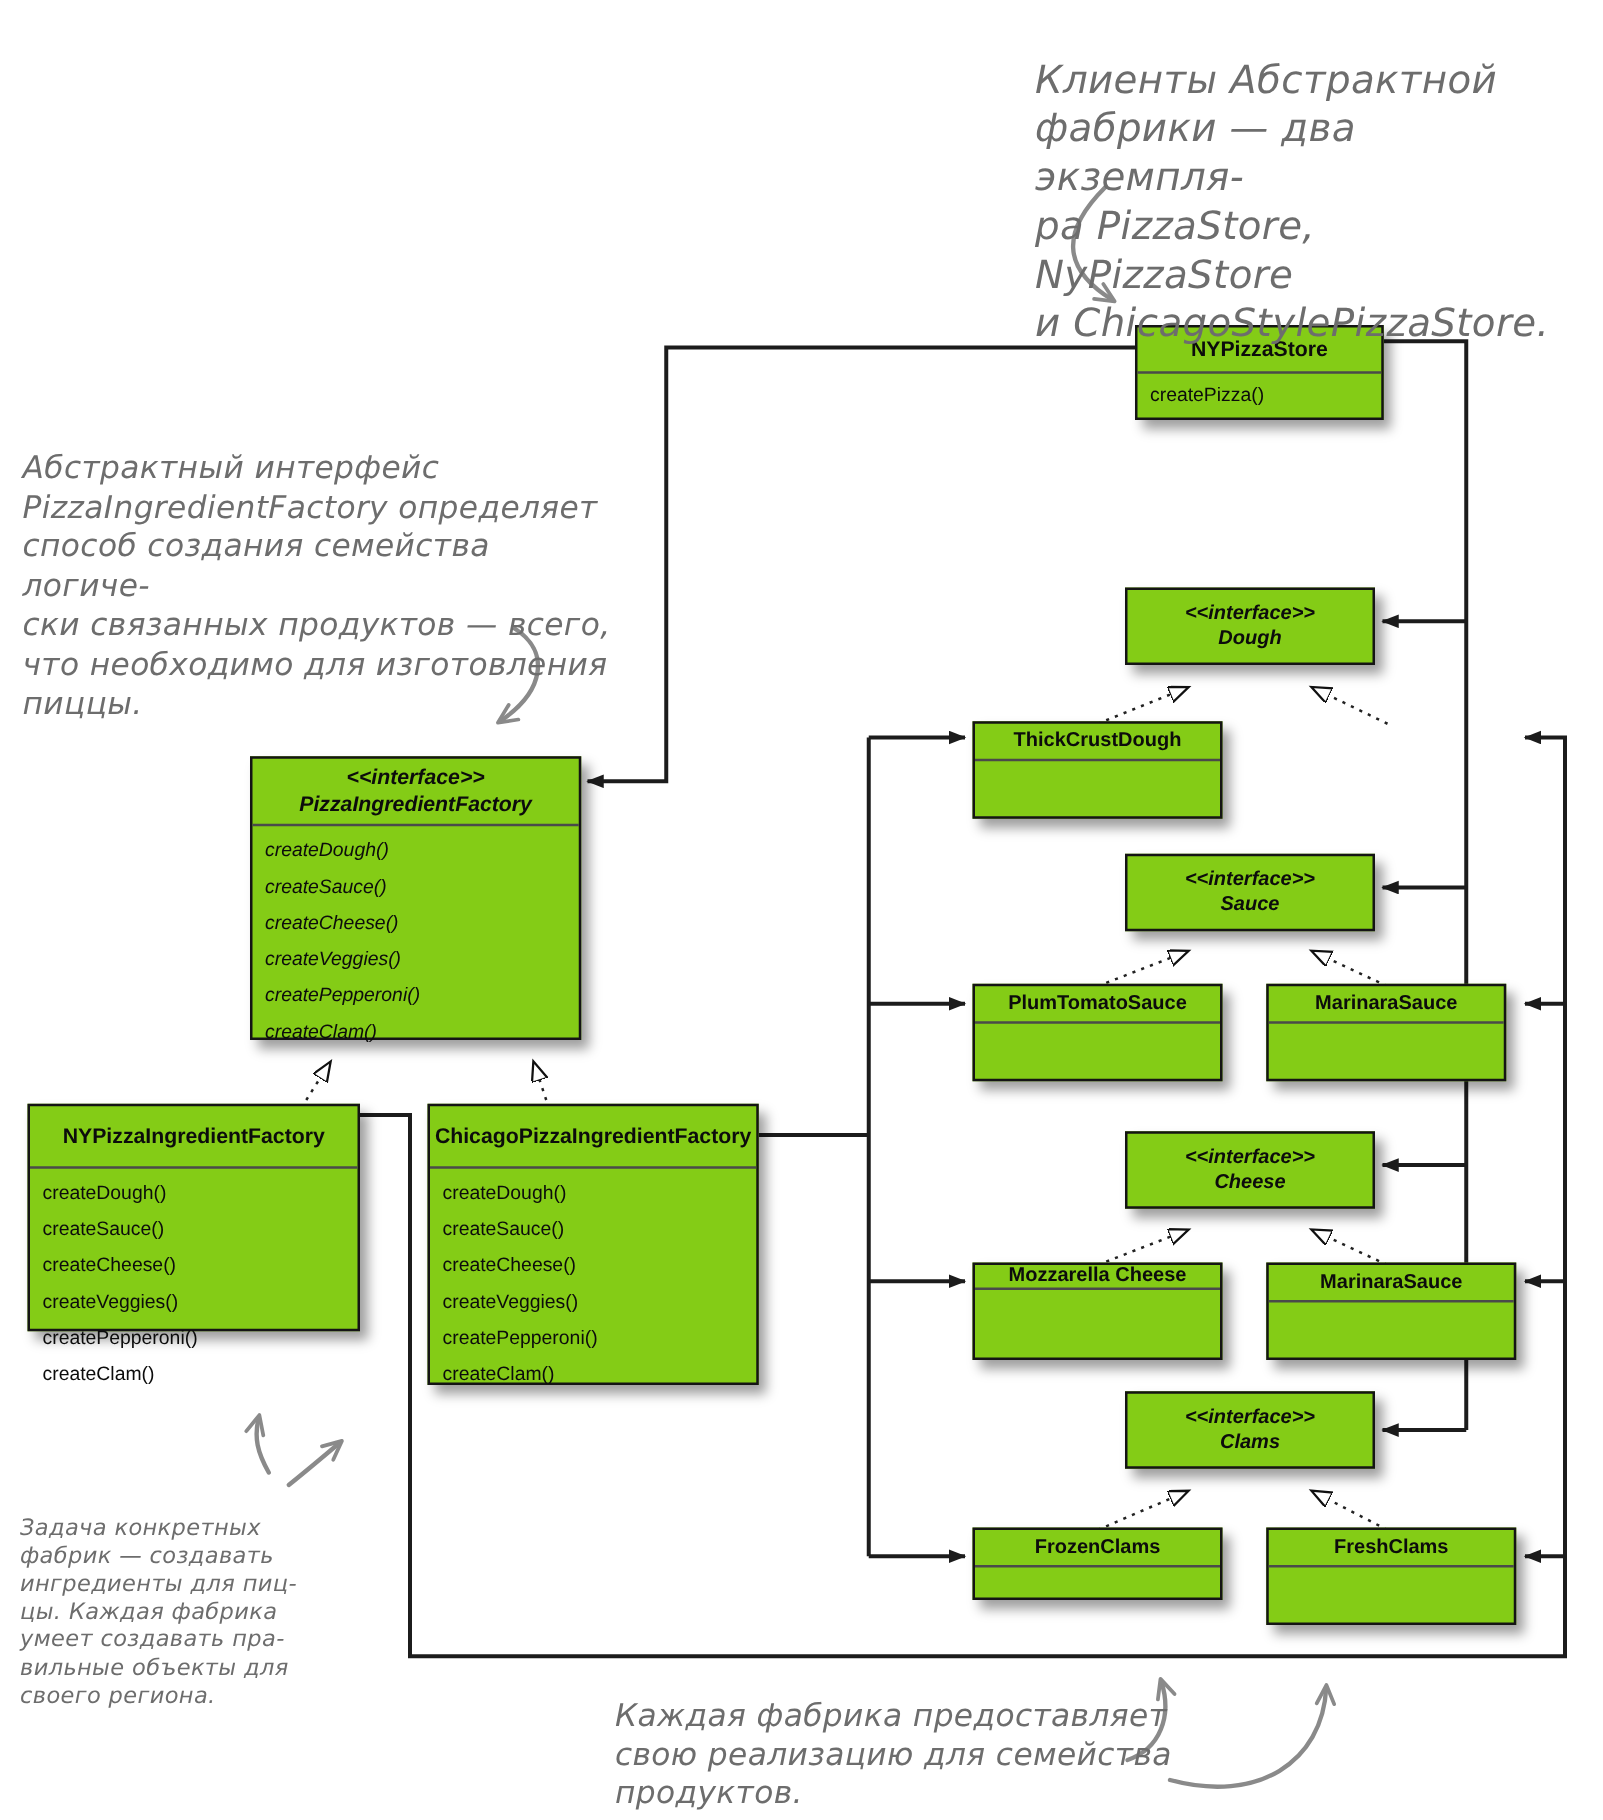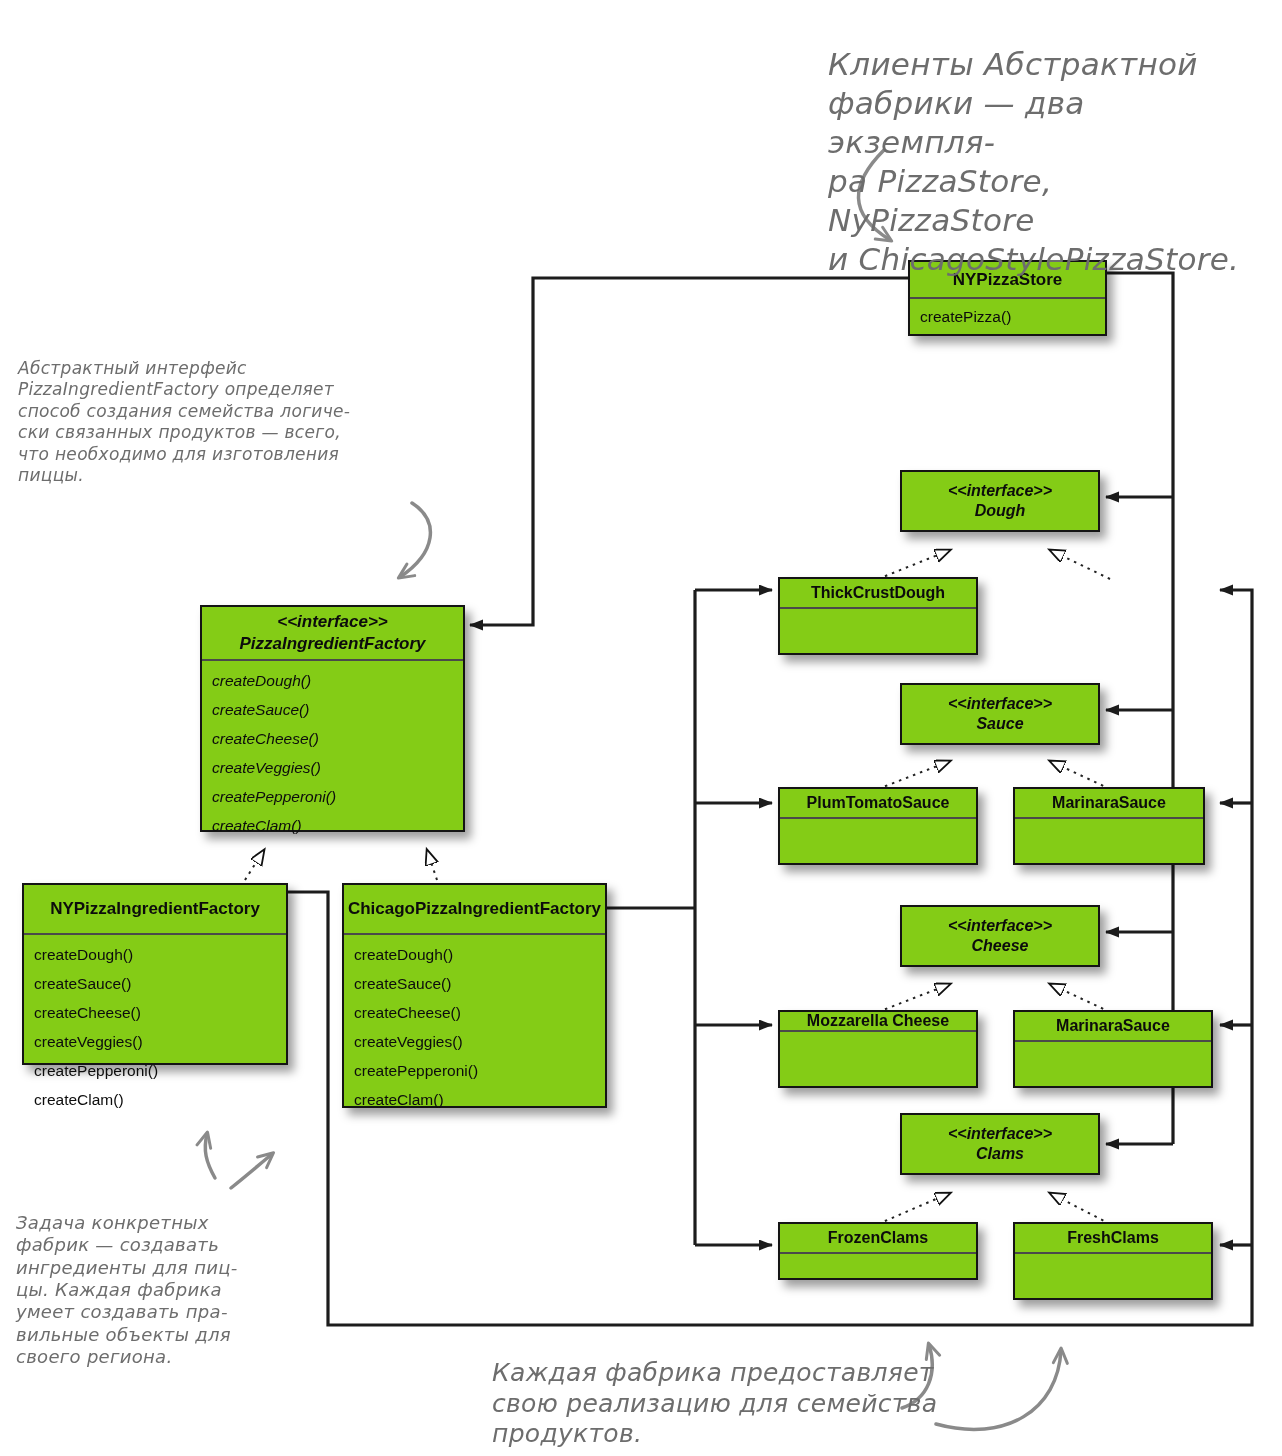--- a/index.html
+++ b/index.html
@@ -21,21 +21,21 @@
   .iface .uml-title{border-bottom:none;font-style:italic;height:100%;line-height:1.25;}
   .uml-methods{padding:6px 16px 0 10px;}
   .uml-method{font-size:15.5px;color:#0c0c0c;line-height:1.87;}
   .italic-methods .uml-method{font-style:italic;}
   .annot{
     position:absolute;z-index:3;color:#6d6d6d;font-style:italic;
     font-family:"DejaVu Sans",sans-serif;white-space:pre-line;
     letter-spacing:0.3px;
   }
   .annot.a-top{left:828px;top:8px;width:430px;font-size:31px;line-height:1.26;margin-top:37px;}
-  .annot.a-left{left:18px;top:358px;width:480px;font-size:17px;line-height:1.26;}
+  .annot.a-left{left:18px;top:358px;width:480px;font-size:25px;line-height:1.26;}
   .annot.a-bl{left:16px;top:1212px;width:310px;font-size:18px;line-height:1.24;}
   .annot.a-bc{left:492px;top:1358px;width:460px;font-size:25px;line-height:1.22;}
 </style>
 </head>
 <body>
 
 <div id="stage">
 
   <svg class="wires" width="1282" height="1456" viewBox="0 0 1282 1456">
     <defs>

